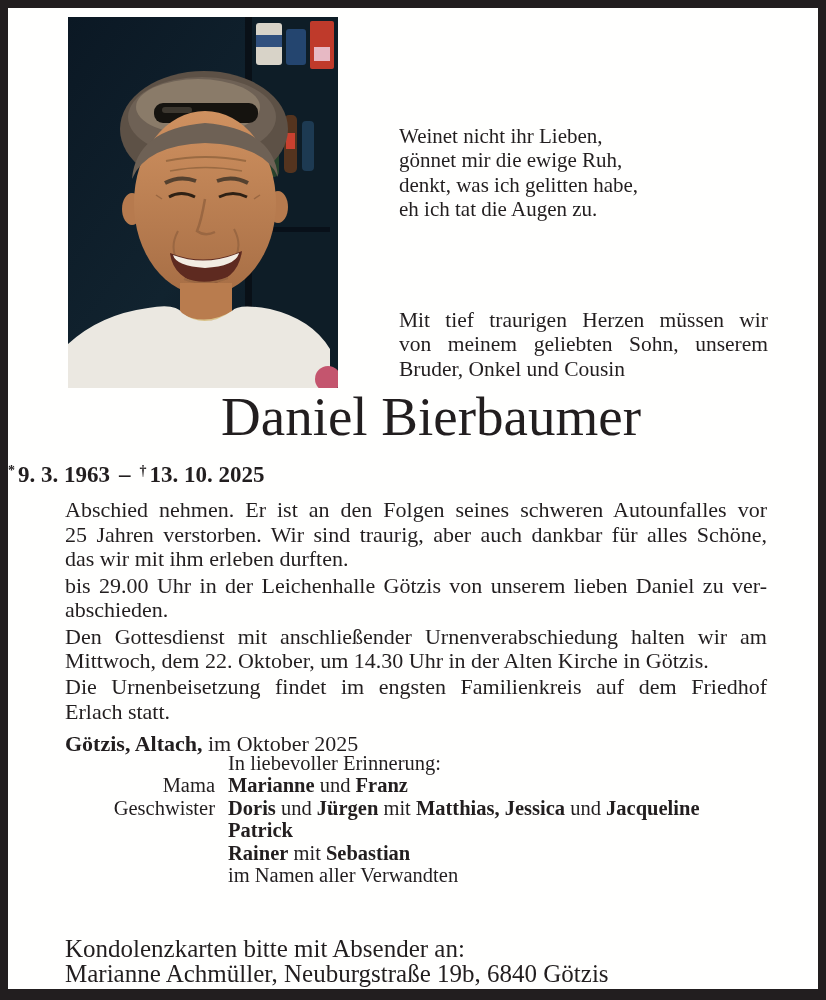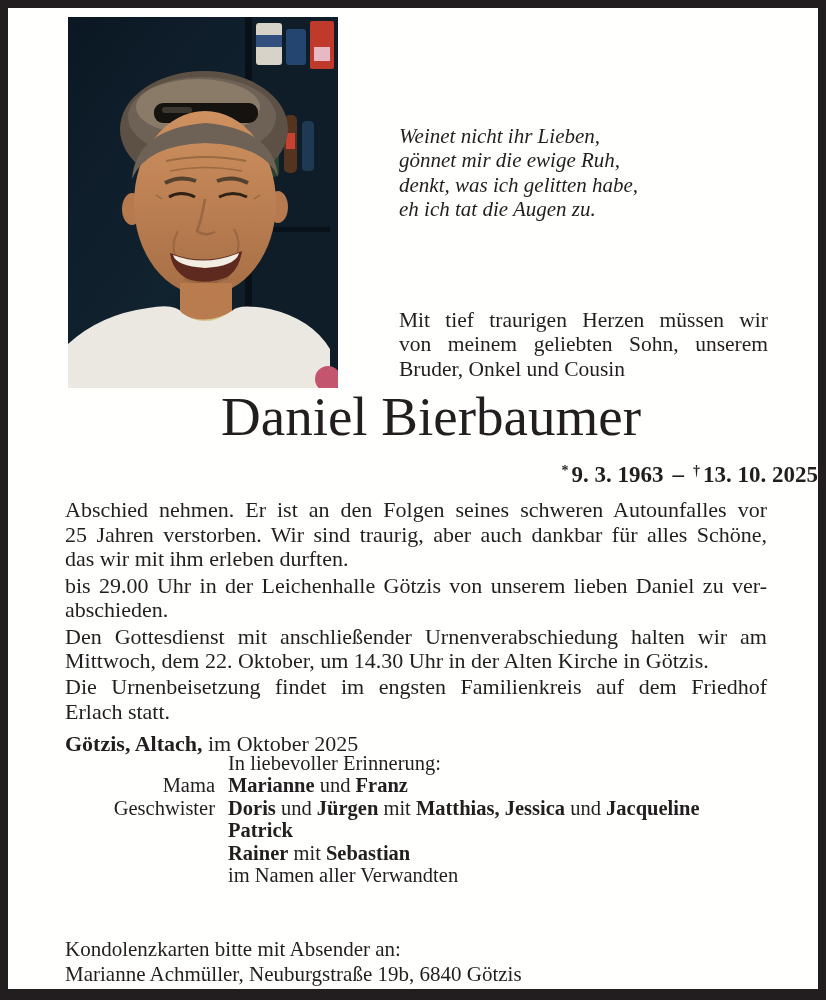--- a/index.html
+++ b/index.html
@@ -2,46 +2,46 @@
 <html><head>
 <meta charset="utf-8">
 <style>
   html,body{margin:0;padding:0;background:#1e1a1b;}
   .page{position:relative;width:826px;height:1000px;background:#221e1f;overflow:hidden;
         font-family:"Liberation Serif","DejaVu Serif",serif;color:#221e1f;}
   .card{position:absolute;left:8px;top:8px;width:810px;height:981px;background:#fffffe;}
 
   .photo{position:absolute;left:60px;top:9px;width:270px;height:371px;display:block;}
 
-  .verse{position:absolute;left:391px;top:116px;font-style:italic;font-size:21px;line-height:24.3px;}
+  .verse{position:absolute;left:391px;top:116px;font-size:21px;line-height:24.3px;}
 
   .intro{position:absolute;left:391px;top:300px;width:369px;font-size:21.5px;line-height:24.3px;}
 
   .deceased-name{position:absolute;left:0;top:378px;width:100%;text-align:center;
         font-size:55px;line-height:62px;font-weight:400;padding-left:18px;}
 
-  .life-dates{position:absolute;left:0;top:450px;width:100%;text-align:right;
+  .life-dates{position:absolute;left:0;top:450px;width:100%;text-align:left;
         font-weight:700;font-size:23px;line-height:26px;}
   .life-dates .sup{font-size:14px;vertical-align:7px;margin-right:3px;font-weight:700;}
   .life-dates .dash{margin:0 9px;}
 
   .body-block{position:absolute;left:57px;top:490px;width:702px;font-size:22px;line-height:24.7px;}
   .para{margin:0 0 1.5px 0;}
   .justified .line{text-align:justify;text-align-last:justify;}
   .justified .line:last-child{text-align-last:left;}
   .dateline{margin-top:7px;}
   .dateline b{font-weight:700;}
 
   .remembrance{position:absolute;left:57px;top:744px;width:705px;font-size:20.5px;line-height:22.4px;}
   .r-row{display:flex;}
   .r-label{flex:none;width:150px;text-align:right;}
   .r-content{margin-left:13px;}
   .r-content b{font-weight:700;}
 
-  .condolence{position:absolute;left:57px;top:929px;font-size:21px;line-height:24.6px;}
+  .condolence{position:absolute;left:57px;top:929px;font-size:25px;line-height:24.6px;}
 </style>
 </head>
 <body>
 
 <div class="page">
   <div class="card">
 
     <svg class="photo" viewBox="0 0 270 371" xmlns="http://www.w3.org/2000/svg">
       <defs>
         <linearGradient id="bg" x1="0" y1="0" x2="1" y2="1">

